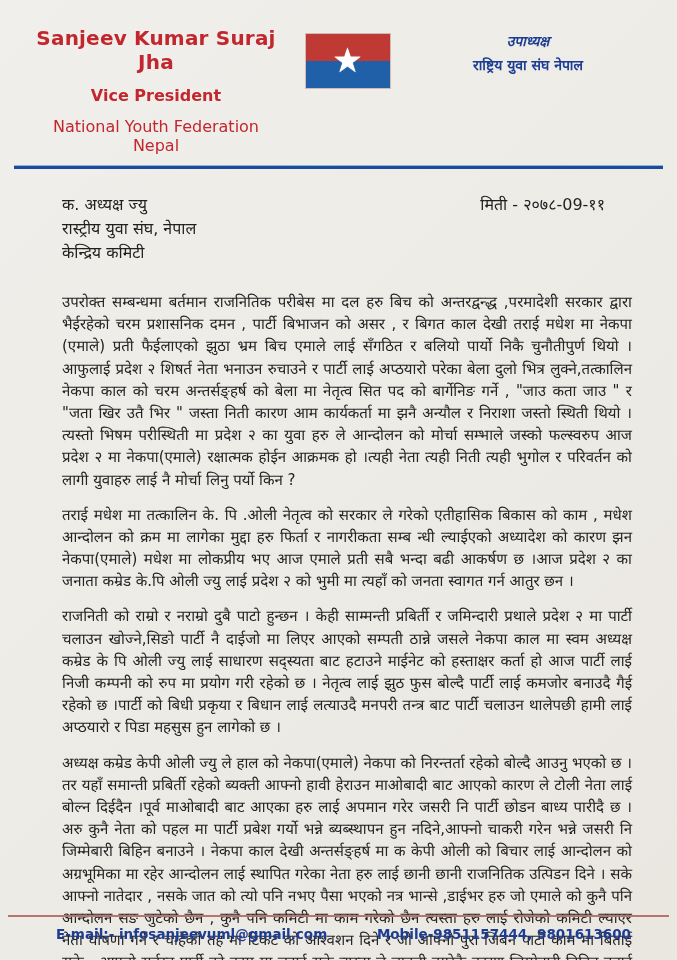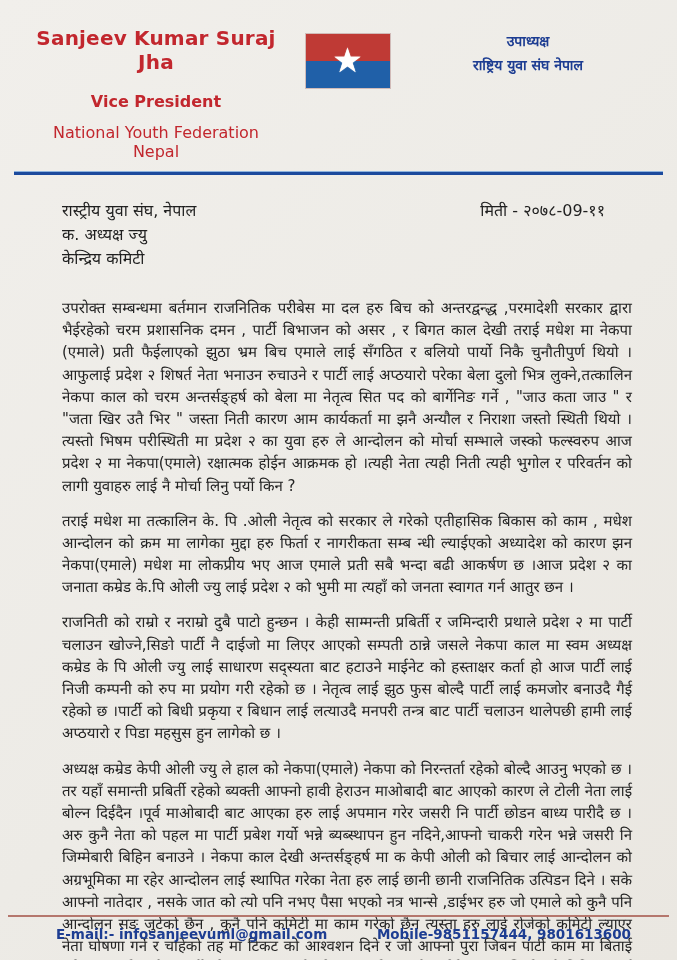--- a/index.html
+++ b/index.html
@@ -18,21 +18,21 @@
   }
   
   .letterhead {
     display: flex;
     justify-content: space-between;
     align-items: flex-start;
     padding: 26px 34px 0 30px;
   }
   .lh-left { width: 252px; text-align: center; color: #c2272e; }
   .lh-left .lh-name { font-size: 20px; font-weight: bold; letter-spacing: 0.2px; }
-  .lh-left .lh-title { font-size: 16px; font-weight: bold; margin-top: 18px; }
+  .lh-left .lh-title { font-size: 16px; font-weight: bold; margin-top: 12px; }
   .lh-left .lh-org { font-size: 16px; margin-top: 12px; }
   .flag {
     position: relative;
     width: 84px; height: 54px;
     margin-top: 8px;
     box-shadow: 0 0 0 1px rgba(120,40,40,0.25);
     flex: 0 0 auto;
   }
   .flag-top { height: 50%; background: #bf3a35; }
   .flag-bottom { height: 50%; background: #2060a8; }
@@ -40,21 +40,21 @@
     position: absolute;
     top: 50%; left: 50%;
     transform: translate(-50%, -54%);
     color: #ffffff;
     font-size: 34px;
     line-height: 1;
     text-shadow: 0 0 1px rgba(255,255,255,0.9);
   }
   .lh-right { width: 230px; text-align: center; color: #1d3d92; }
   .lh-right .lh-name { font-size: 19px; font-weight: bold; }
-  .lh-right .lh-title { font-size: 14px; font-weight: bold; margin-top: 5px; }
+  .lh-right .lh-title { font-size: 14px; font-weight: bold; margin-top: 5px; font-style: italic; }
   .lh-right .lh-org { font-size: 14px; font-weight: bold; margin-top: 5px; }
   .header-rule {
     margin: 10px 14px 0 14px;
     height: 3px;
     background: #1c4a9d;
     border-top: 1px solid #8fb4de;
   }
   
   .meta-row {
     display: flex;
@@ -119,22 +119,22 @@
     <div class="lh-right">
       <div class="lh-title">उपाध्यक्ष</div>
       <div class="lh-org">राष्ट्रिय युवा संघ नेपाल</div>
     </div>
   </header>
 
   <div class="header-rule"></div>
 
   <div class="meta-row">
     <div class="recipient">
+      <div>क. अध्यक्ष ज्यु</div>
       <div>रास्ट्रीय युवा संघ, नेपाल</div>
-      <div>क. अध्यक्ष ज्यु</div>
       <div>केन्द्रिय कमिटी</div>
     </div>
     <div class="date-line">मिती - २०७८-09-११</div>
   </div>
 
 
   <div class="body-text">
     <p>उपरोक्त सम्बन्धमा बर्तमान राजनितिक परीबेस मा दल हरु बिच को अन्तरद्वन्द्ध ,परमादेशी सरकार द्वारा भैईरहेको चरम प्रशासनिक दमन , पार्टी बिभाजन को असर , र बिगत काल देखी तराई मधेश मा नेकपा (एमाले) प्रती फैईलाएको झुठा भ्रम बिच एमाले लाई सँगठित र बलियो पार्यो निकै चुनौतीपुर्ण थियो ।आफुलाई प्रदेश २ शिषर्त नेता भनाउन रुचाउने र पार्टी लाई अप्ठयारो परेका बेला दुलो भित्र लुक्ने,तत्कालिन नेकपा काल को चरम अन्तर्सङ्हर्ष को बेला मा नेतृत्व सित पद को बार्गेनिङ गर्ने , "जाउ कता जाउ " र "जता खिर उतै भिर " जस्ता निती कारण आम कार्यकर्ता मा झनै अन्यौल र निराशा जस्तो स्थिती थियो । त्यस्तो भिषम परीस्थिती मा प्रदेश २ का युवा हरु ले आन्दोलन को मोर्चा सम्भाले जस्को फल्स्वरुप आज प्रदेश २ मा नेकपा(एमाले) रक्षात्मक होईन आक्रमक हो ।त्यही नेता त्यही निती त्यही भुगोल र परिवर्तन को लागी युवाहरु लाई नै मोर्चा लिनु पर्यो किन ?</p>
     <p>तराई मधेश मा तत्कालिन के. पि .ओली नेतृत्व को सरकार ले गरेको एतीहासिक बिकास को काम , मधेश आन्दोलन को क्रम मा लागेका मुद्दा हरु फिर्ता र नागरीकता सम्ब न्धी ल्याईएको अध्यादेश को कारण झन नेकपा(एमाले) मधेश मा लोकप्रीय भए आज एमाले प्रती सबै भन्दा बढी आकर्षण छ ।आज प्रदेश २ का जनाता कम्रेड के.पि ओली ज्यु लाई प्रदेश २ को भुमी मा त्यहाँ को जनता स्वागत गर्न आतुर छन ।</p>
     <p>राजनिती को राम्रो र नराम्रो दुबै पाटो हुन्छन । केही साम्मन्ती प्रबिर्ती र जमिन्दारी प्रथाले प्रदेश २ मा पार्टी चलाउन खोज्ने,सिङो पार्टी नै दाईजो मा लिएर आएको सम्पती ठान्ने जसले नेकपा काल मा स्वम अध्यक्ष कम्रेड के पि ओली ज्यु लाई साधारण सद्स्यता बाट हटाउने माईनेट को हस्ताक्षर कर्ता हो आज पार्टी लाई निजी कम्पनी को रुप मा प्रयोग गरी रहेको छ । नेतृत्व लाई झुठ फुस बोल्दै पार्टी लाई कमजोर बनाउदै गैई रहेको छ ।पार्टी को बिधी प्रकृया र बिधान लाई लत्याउदै मनपरी तन्त्र बाट पार्टी चलाउन थालेपछी हामी लाई अप्ठयारो र पिडा महसुस हुन लागेको छ ।</p>

